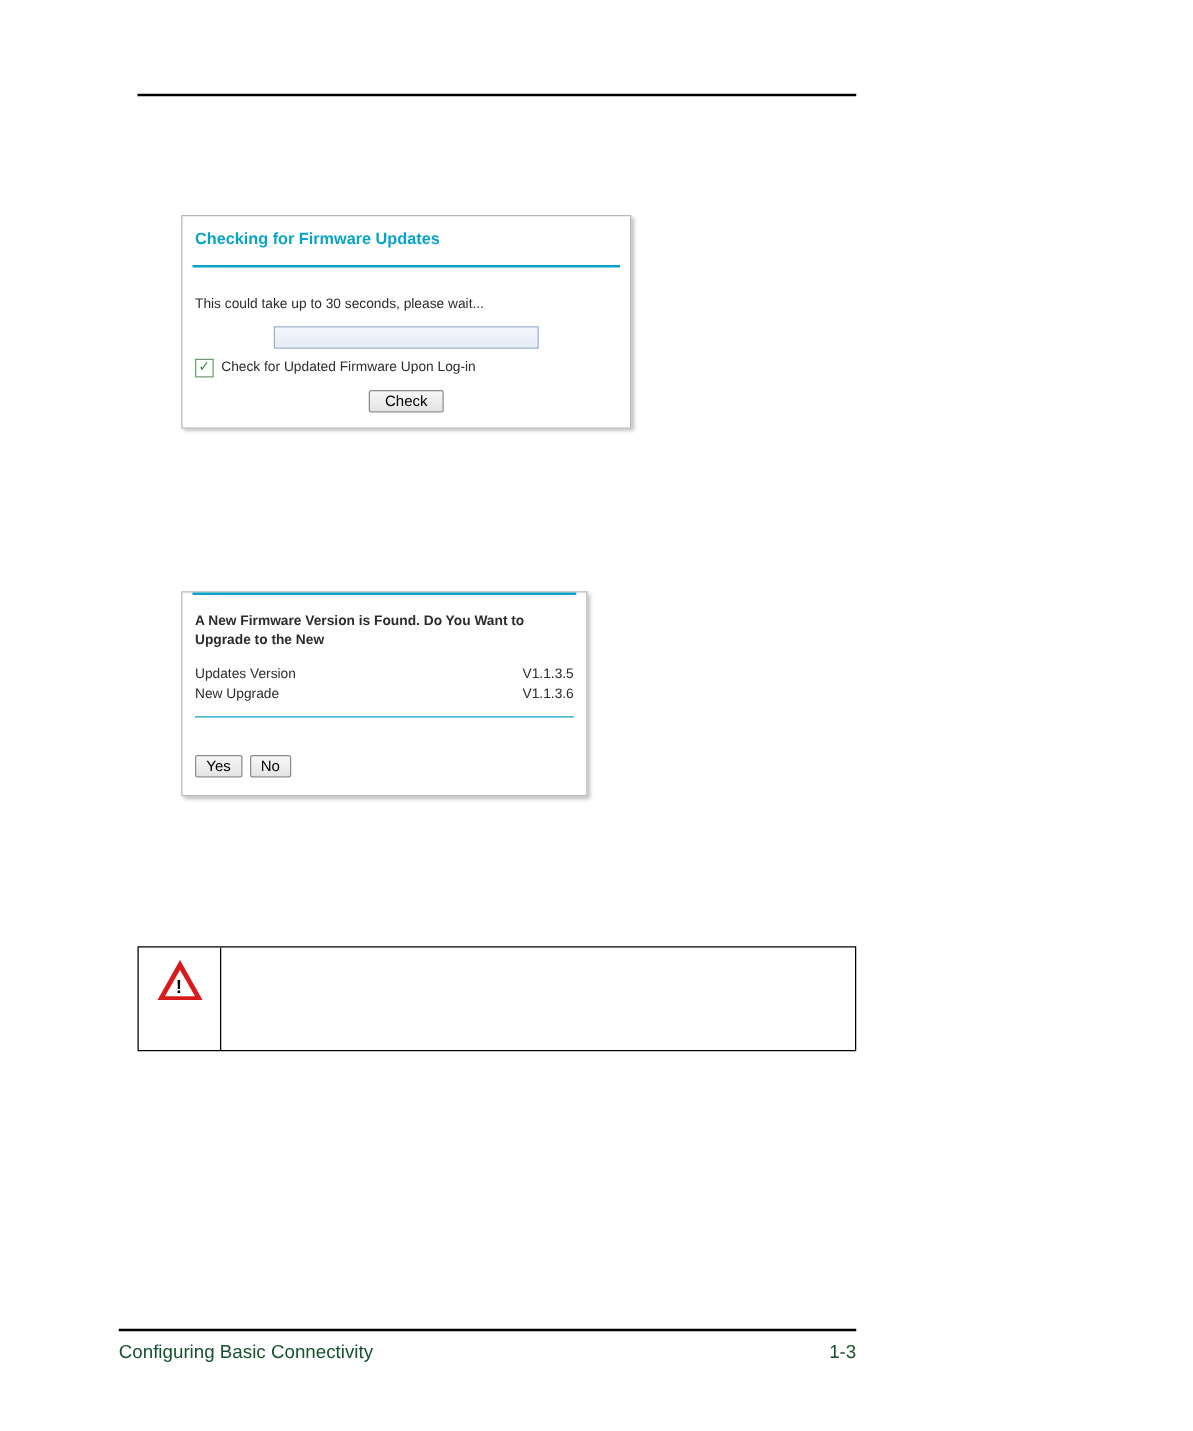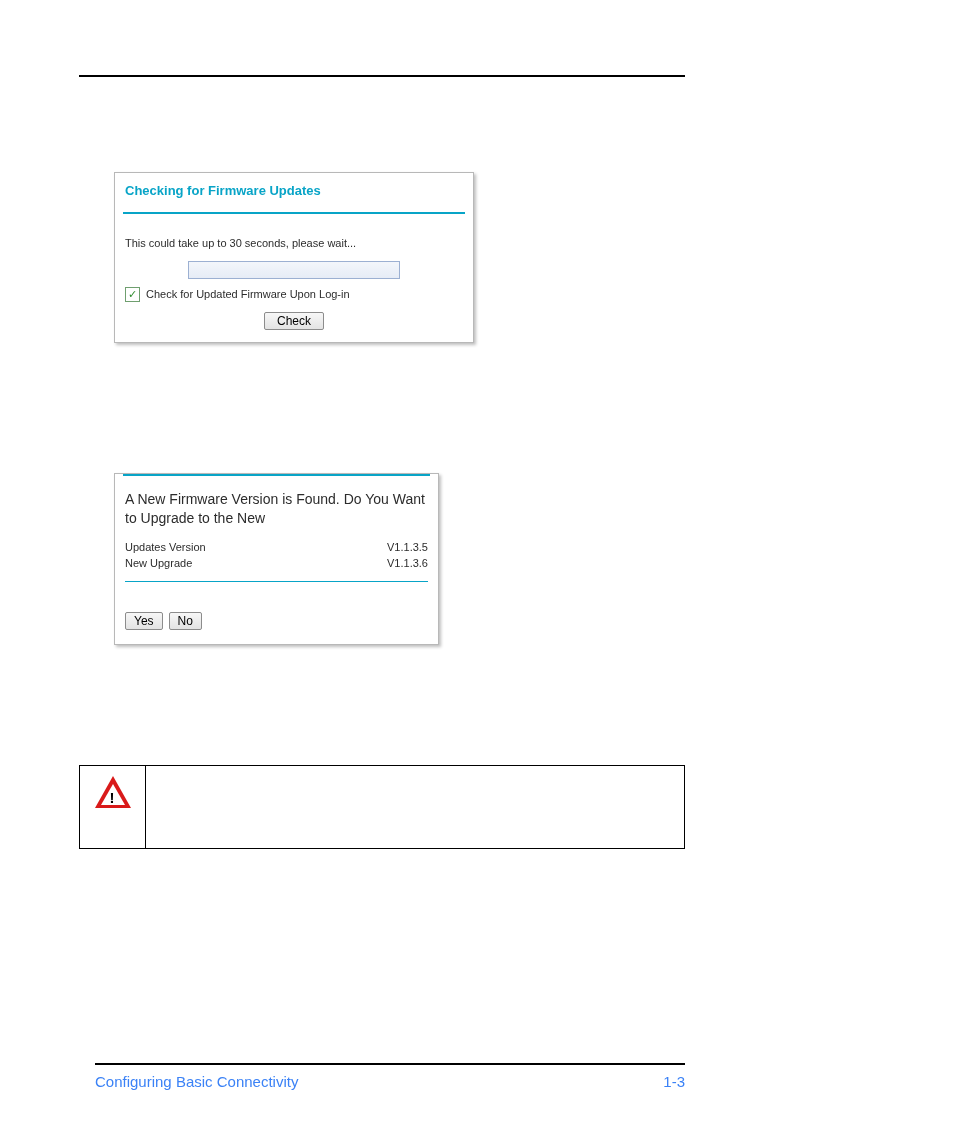--- a/index.html
+++ b/index.html
@@ -1,48 +1,48 @@
 <!DOCTYPE html>
 <html><head>
 <meta charset="utf-8">
 <style>
   html,body{margin:0;padding:0;background:#fff;font-family:Arial,Helvetica,sans-serif;color:#000}
-  .page{width:780px;height:1145px;position:relative;box-sizing:border-box;padding:60px 95px 0 79px}
+  .page{width:780px;height:1145px;position:relative;box-sizing:border-box;padding:60px 95px 0 110px}
   .top-rule{border-top:2px solid #000;margin-top:15px;margin-bottom:95px}
   
   .panel{border:1px solid #b8b8b8;background:#fff;box-shadow:2px 2px 3px #bfbfbf;margin-left:35px;box-sizing:border-box}
   .panel .title{color:#08a4c7;font-weight:bold;font-size:13px;padding:10px 10px 14px 10px}
   .panel .sep{height:2px;background:#08a4c7;margin:0 8px}
   .panel .body{padding:10px 10px 0 10px;font-size:11px;color:#2c2c2c;line-height:1.35}
   
   .p1{width:360px}
   .progress-shell{margin:10px auto 8px auto;width:210px;height:16px;border:1px solid #9cb0d2;background:linear-gradient(#f3f6fb,#e6ecf6)}
   .chk-row{display:flex;align-items:center;gap:6px;margin:8px 0 10px 0}
   .chk{width:13px;height:13px;border:1px solid #6f9f6f;background:#fff;display:flex;align-items:center;justify-content:center;font-size:11px;color:#2e8b2e;line-height:1}
   .cancel-btn{display:block;margin:0 auto 12px auto;padding:1px 12px;font-size:12px;border:1px solid #8c8c8c;background:linear-gradient(#f7f7f7,#e3e3e3);border-radius:2px;cursor:pointer}
   
   .p2{width:325px;margin-top:130px}
   .p2 .body{font-size:11px}
-  .prompt{font-weight:normal;font-size:14px;padding:4px 0 12px 0}
+  .prompt{font-weight:bold;font-size:11px;padding:4px 0 12px 0}
   .ver-row{display:flex;justify-content:space-between;font-size:11px;margin-bottom:2px}
   .thin-sep{height:1px;background:#08a4c7;margin:10px 0 30px 0}
   .btn-row{display:flex;justify-content:flex-start;gap:6px;padding-bottom:14px}
   .small-btn{padding:1px 8px;font-size:12px;border:1px solid #8c8c8c;background:linear-gradient(#f7f7f7,#e3e3e3);border-radius:2px;cursor:pointer}
   
   .warnbox{margin-top:120px;border:1px solid #000}
   .warnrow{display:flex}
   .warncell-icon{width:65px;border-right:1px solid #000;display:flex;align-items:flex-start;justify-content:center;padding:10px 0}
   .warncell-text{flex:1;min-height:82px}
   .tri{width:0;height:0;border-left:18px solid transparent;border-right:18px solid transparent;border-bottom:32px solid #d91a1a;position:relative}
   .tri-inner{position:absolute;left:-12px;top:8px;width:0;height:0;border-left:12px solid transparent;border-right:12px solid transparent;border-bottom:21px solid #fff}
   .bang{position:absolute;left:-3px;top:13px;font-weight:bold;color:#000;font-size:15px}
   
   .footer{position:absolute;left:95px;right:95px;bottom:55px}
   .foot-rule{border-top:2px solid #000;margin-bottom:8px}
-  .foot-row{display:flex;justify-content:space-between;font-size:15px;color:#3b82f6}
+  .foot-row{display:flex;justify-content:space-between;font-size:15px;color:#14532d}
 </style>
 </head>
 <body>
 
 <div class="page">
   <div class="top-rule"></div>
 
   <div class="panel p1">
     <div class="title">Checking for Firmware Updates</div>
     <div class="sep"></div>

